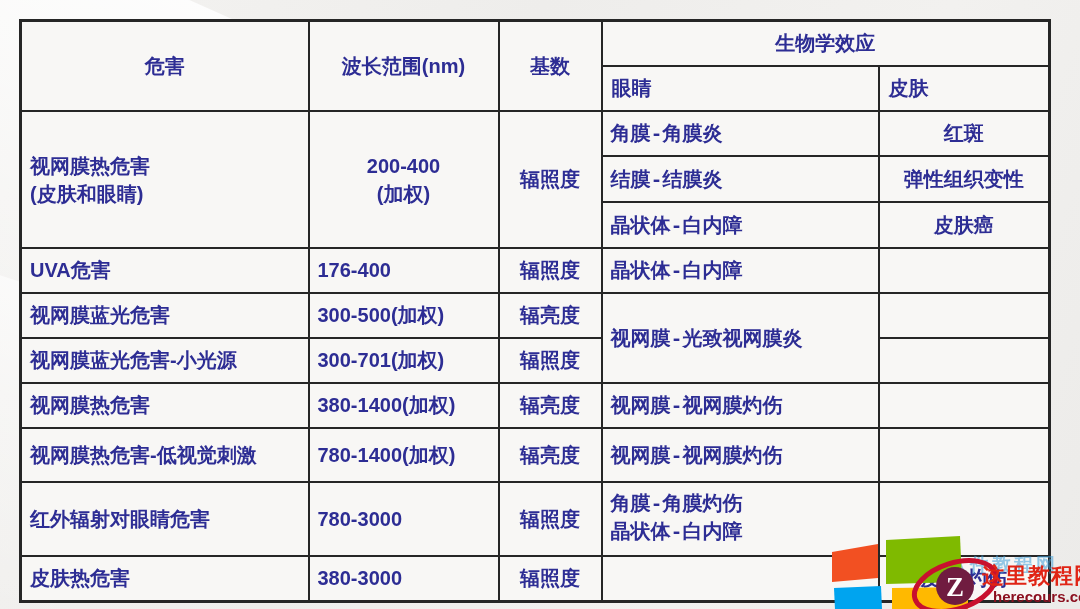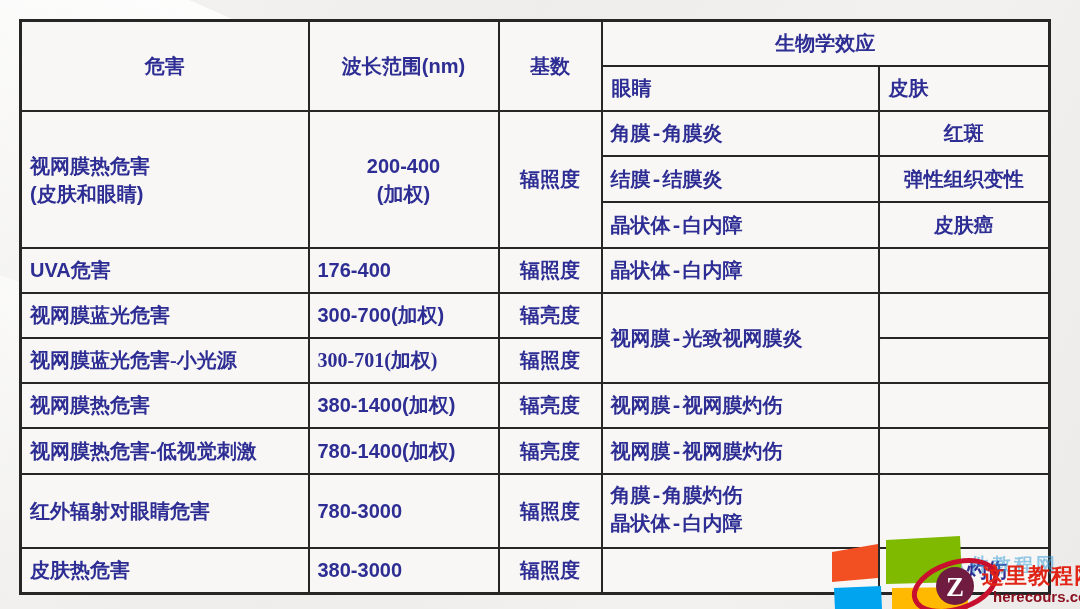--- a/index.html
+++ b/index.html
@@ -25,22 +25,22 @@
   .hz th{text-align:center;}
   .hz th.sub{text-align:left;padding-left:9px;}
   .c1{text-align:left;padding-left:9px;}
   .c2{text-align:left;padding-left:24px;}
   .c3{text-align:center;}
   .c4{text-align:left;padding-left:20px;font-family:Liberation Mono, monospace;}
   .c5{text-align:center;padding-left:10px;border-radius:6px;}
   .pre{white-space:pre-line;line-height:28px;}
   tr.rh-a{height:41px;} tr.rh-b{height:45px;}
   tr.rh-1{height:44px;} tr.rh-2{height:46px;} tr.rh-3{height:46px;}
-  tr.rh-4{height:40px;} tr.rh-5{height:32px;margin-top:28px;} tr.rh-6{height:45px;font-family:Liberation Serif, serif;}
-  tr.rh-7{height:29px;margin-left:21px;} tr.rh-8{height:46px;} tr.rh-9{height:73px;}
+  tr.rh-4{height:40px;} tr.rh-5{height:32px;margin-top:28px;} tr.rh-6{height:45px;}
+  tr.rh-7{height:29px;margin-left:21px;} tr.rh-8{height:54px;} tr.rh-9{height:73px;}
   tr.rh-10{height:42px;}
 
   .wm{position:absolute;left:0;top:0;width:1080px;height:609px;pointer-events:none;}
   .wm-faint{
     position:absolute;left:948px;top:552px;font-size:19px;font-weight:bold;
     color:#3f9fd8;opacity:.55;letter-spacing:3px;white-space:nowrap;
   }
   .wm-svg{position:absolute;left:826px;top:534px;}
   .wm-name{
     position:absolute;left:982px;top:561px;font-size:22px;font-weight:bold;
@@ -99,21 +99,21 @@
       <tr class="rh-4">
         <td class="c1">UVA危害</td>
         <td class="c2">176-400</td>
         <td class="c3">辐照度</td>
         <td class="c4">晶状体-白内障</td>
         <td class="c5"></td>
       </tr>
 
       <tr class="rh-5">
         <td class="c1">视网膜蓝光危害</td>
-        <td class="c2">300-700(加权)</td>
+        <td class="c2">300-500(加权)</td>
         <td class="c3">辐亮度</td>
         <td rowspan="2" class="c4">视网膜-光致视网膜炎</td>
         <td class="c5"></td>
       </tr>
       <tr class="rh-6">
         <td class="c1">视网膜蓝光危害-小光源</td>
         <td class="c2">300-701(加权)</td>
         <td class="c3">辐照度</td>
         <td class="c5"></td>
       </tr>

